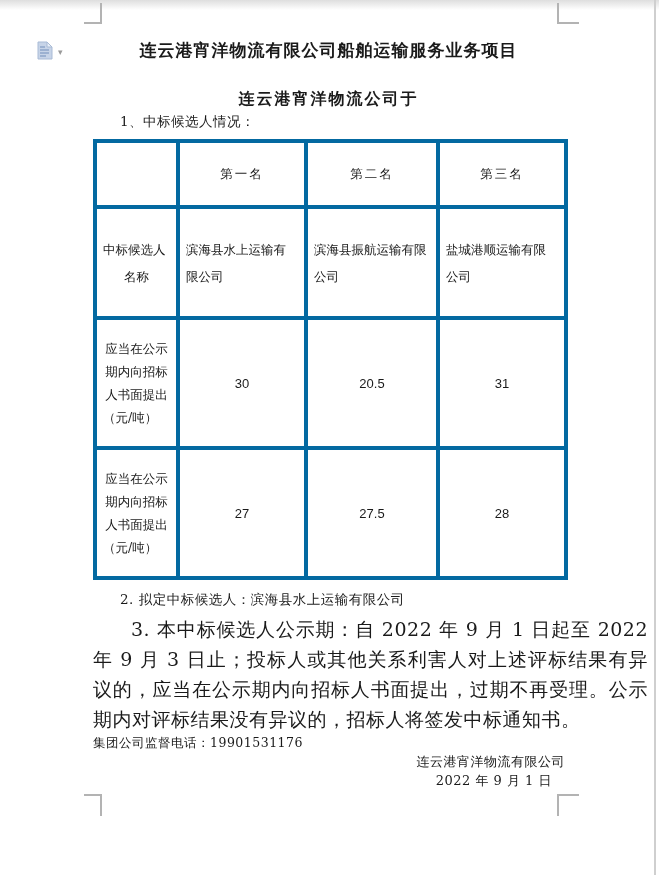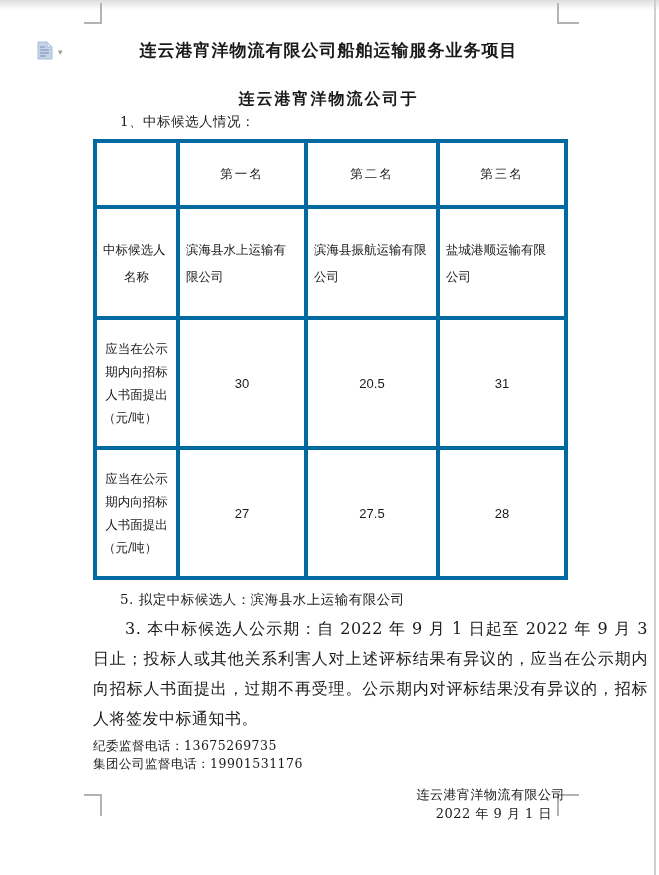--- a/index.html
+++ b/index.html
@@ -54,26 +54,26 @@
   table.bid-table{border:2px solid #000;}
   tr.hdr-row td{height:28px;text-align:center;letter-spacing:2px;}
   tr.name-row td{height:73px;text-align:left;line-height:27px;}
   tr.price-row td{height:90px;text-align:center;}
   td.row-label{text-align:justify;text-align-last:left;line-height:23px;padding:4px 5px;}
   tr.name-row td.row-label{text-align:left;text-align-last:center;}
   td.val{text-align:center;font-family:"Liberation Sans","DejaVu Sans",sans-serif;font-size:13px;}
 
   .item2{margin-top:9px;font-size:13.5px;line-height:20px;letter-spacing:0.5px;text-indent:2em;}
   .item3{
-    margin-top:5px;font-size:16px;line-height:30px;letter-spacing:0.5px;
+    margin-top:5px;font-size:19px;line-height:30px;letter-spacing:0.5px;
     text-indent:2em;text-align:justify;width:555px;
   }
   .phone{font-size:12.5px;line-height:18px;letter-spacing:0.5px;}
   .phone.first{margin-top:3px;}
-  .signature{margin-top:12px;width:555px;text-align:right;}
+  .signature{margin-top:0;width:555px;text-align:right;}
   .signature .sig-company{font-size:13px;line-height:19px;letter-spacing:0.5px;padding-right:83px;}
   .signature .sig-date{font-size:13px;line-height:19px;letter-spacing:0.5px;padding-right:96px;}
 </style>
 </head>
 <body>
 
 <div class="top-gradient"></div>
 <div class="page-right-edge"></div>
 
 <div class="paste-btn">
@@ -129,23 +129,22 @@
     </tr>
     <tr class="price-row">
       <td class="row-label">应当在公示期内向招标人书面提出（元/吨）</td>
       <td class="val">27</td>
       <td class="val">27.5</td>
       <td class="val">28</td>
     </tr>
   </tbody>
     </table>
 
-  <p class="item2">5. 拟定中标候选人：滨海县水上运输有限公司</p>
+  <p class="item2">2. 拟定中标候选人：滨海县水上运输有限公司</p>
   <p class="item3">3. 本中标候选人公示期：自 2022 年 9 月 1 日起至 2022 年 9 月 3 日止；投标人或其他关系利害人对上述评标结果有异议的，应当在公示期内向招标人书面提出，过期不再受理。公示期内对评标结果没有异议的，招标人将签发中标通知书。</p>
 
-  <p class="phone first">纪委监督电话：13675269735</p>
   <p class="phone">集团公司监督电话：19901531176</p>
 
   <div class="signature">
     <div class="sig-company">连云港宵洋物流有限公司</div>
     <div class="sig-date">2022 年 9 月 1 日</div>
   </div>
 </div>
 
 </body></html>

